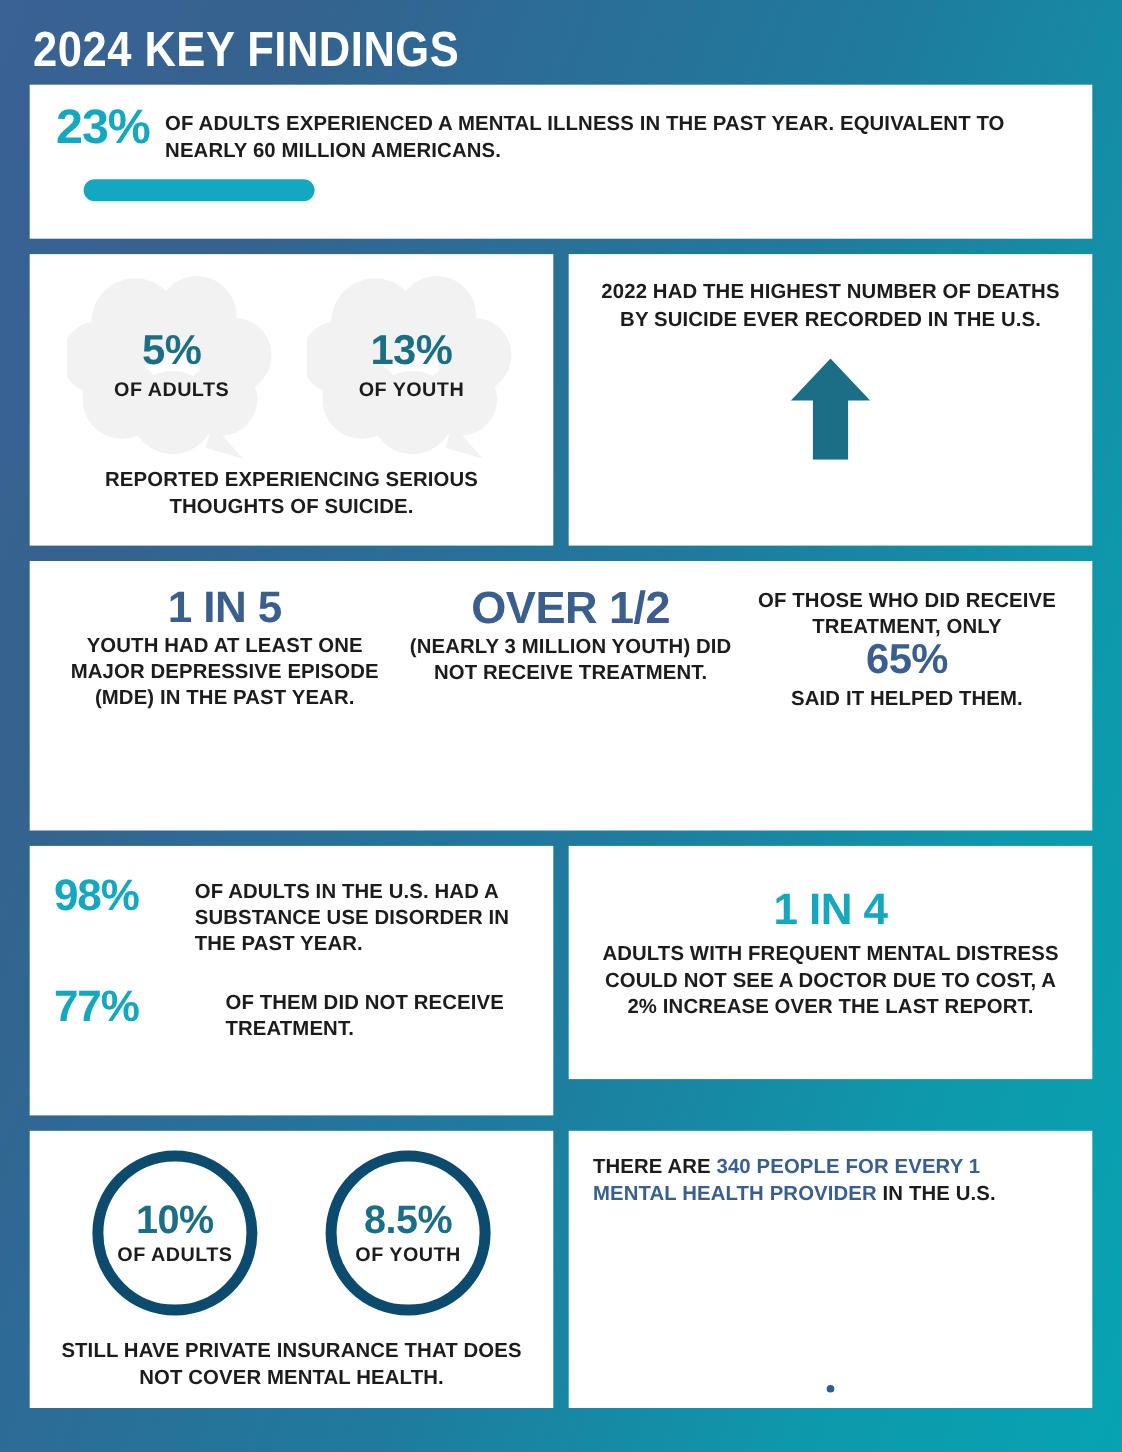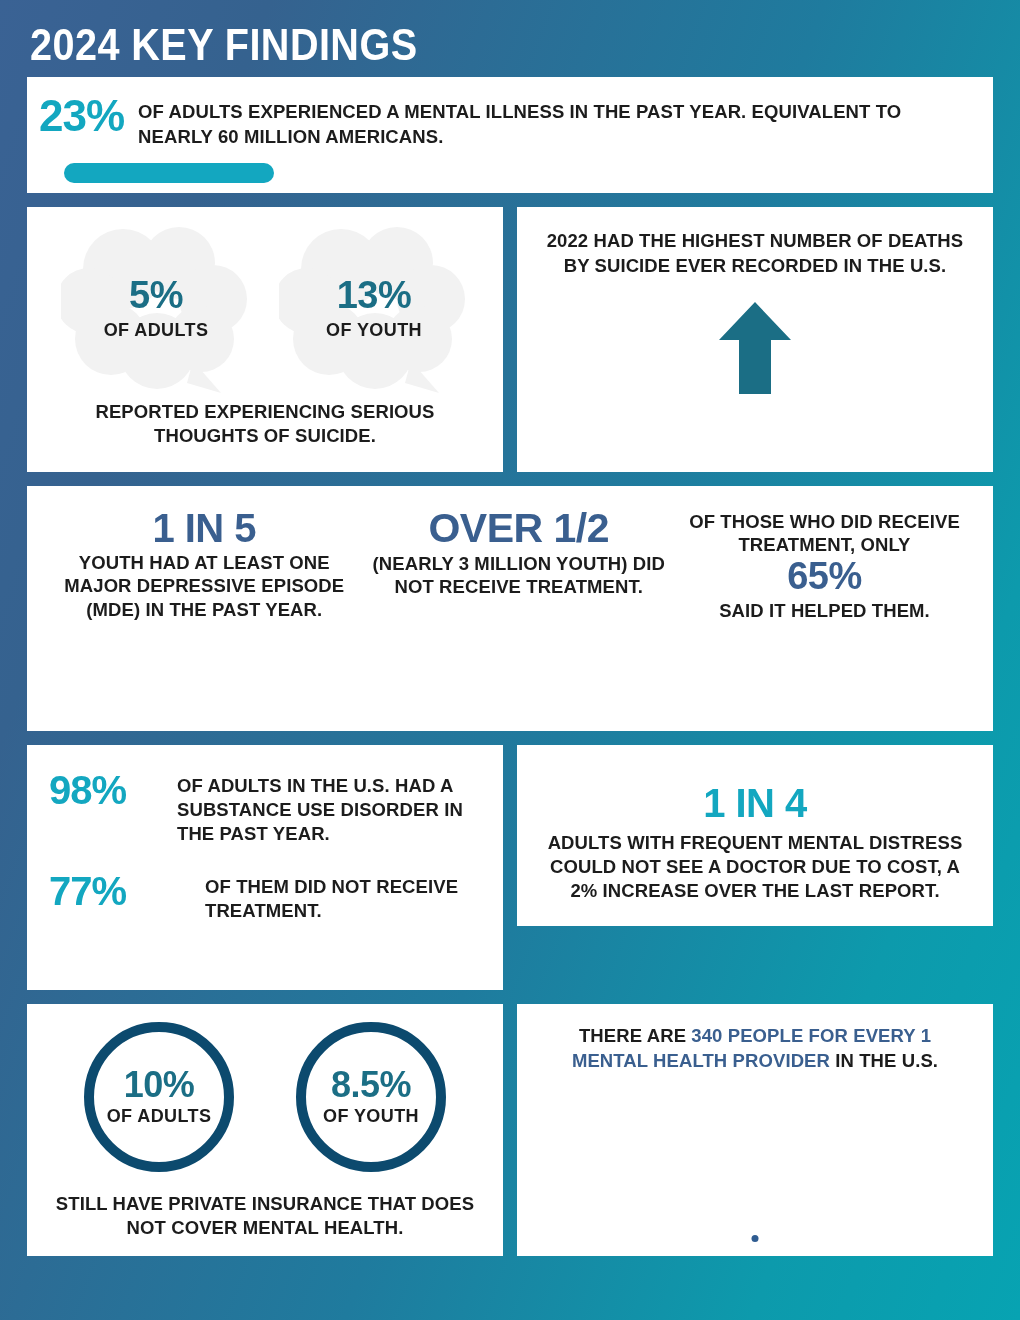--- a/index.html
+++ b/index.html
@@ -45,21 +45,21 @@
   .card {
     background: #ffffff;
     box-sizing: border-box;
     position: relative;
     overflow: hidden;
   }
   .card.half { width: 476px; }
   .card.full { width: 966px; }
 
   
-  .c1 { height: 116px; padding: 18px 24px 0 12px; }
+  .c1 { height: 140px; padding: 18px 24px 0 24px; }
   .c1-row { display: flex; align-items: flex-start; gap: 14px; }
   .big-cyan {
     font-size: 44px;
     font-weight: 900;
     color: #13a7c0;
     line-height: 0.95;
     letter-spacing: -1px;
     white-space: nowrap;
   }
   .c1-text {
@@ -181,21 +181,21 @@
   }
   .stat-text {
     font-size: 18.5px;
     font-weight: 800;
     line-height: 1.3;
     letter-spacing: 0.1px;
     padding-top: 3px;
   }
 
   
-  .c6 { height: 181px; padding: 38px 22px 0 22px; text-align: center; }
+  .c6 { height: 212px; padding: 38px 22px 0 22px; text-align: center; }
   .c6-head {
     font-size: 40px;
     font-weight: 900;
     color: #13a7c0;
     line-height: 1;
     letter-spacing: -0.5px;
   }
   .c6-text {
     font-size: 18.5px;
     font-weight: 800;
@@ -243,21 +243,21 @@
   .c7-caption {
     text-align: center;
     font-size: 18.5px;
     font-weight: 800;
     line-height: 1.3;
     letter-spacing: 0.1px;
     padding: 20px 22px 0 22px;
   }
 
   
-  .c8 { height: 252px; padding: 20px 22px 0 22px; text-align: center; }
+  .c8 { height: 252px; padding: 20px 22px 0 22px; }
   .c8-text {
     font-size: 18.5px;
     font-weight: 800;
     line-height: 1.33;
     letter-spacing: 0.1px;
   }
   .hl { color: #3a5f8f; }
   .dot {
     position: absolute;
     left: 50%;

